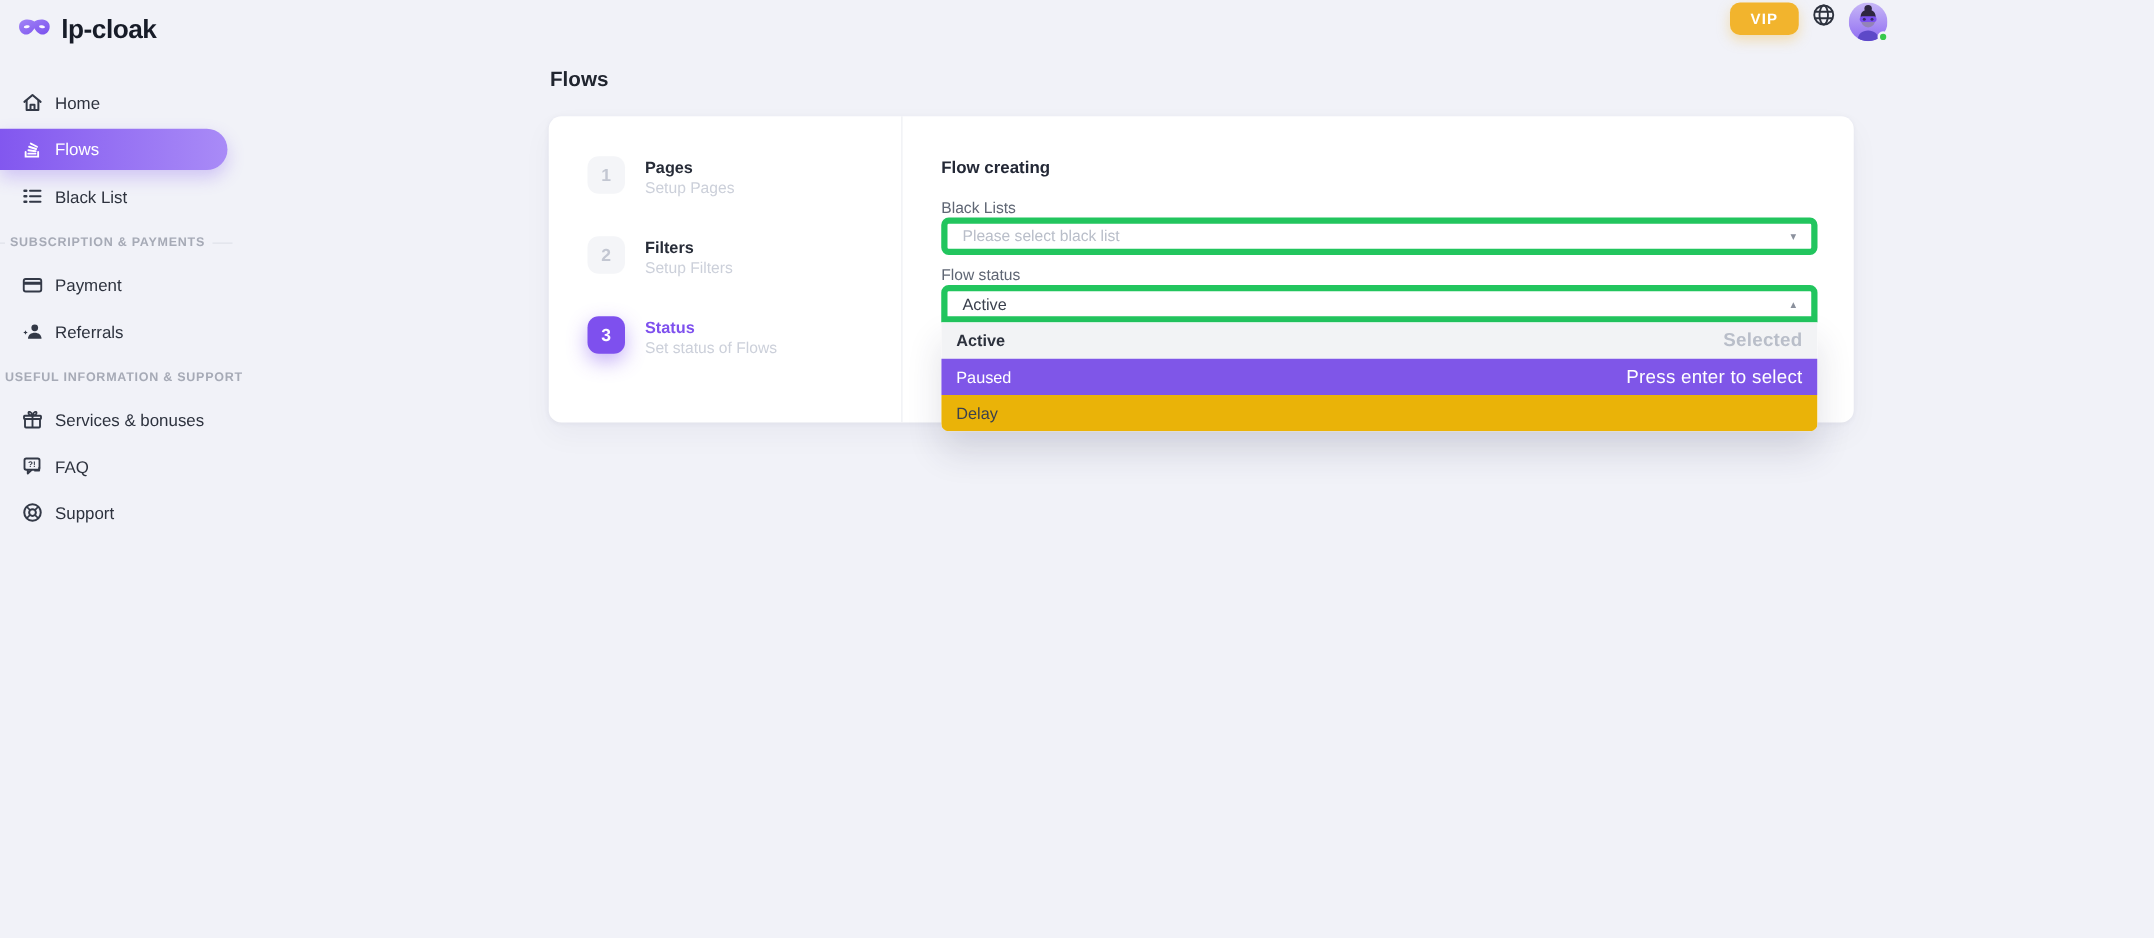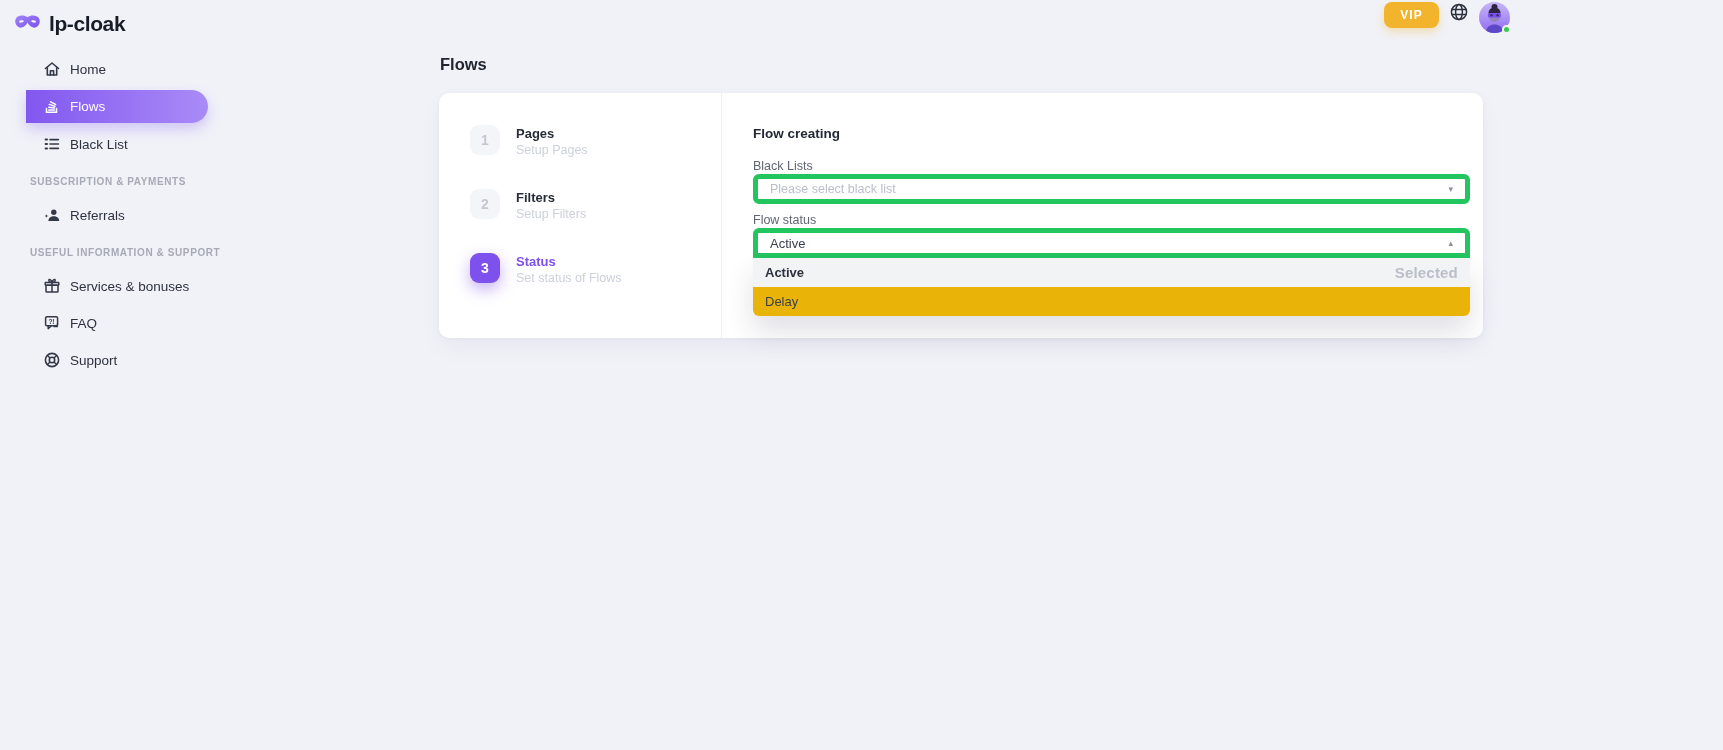--- a/index.html
+++ b/index.html
@@ -9,21 +9,21 @@
     font-family:"Liberation Sans", sans-serif;
     position:relative;
     overflow:hidden;
     color:#2d323e;
   }
 
   
   .sidebar { position:absolute; left:0; top:0; width:200px; }
   .logo-row { display:flex; align-items:center; gap:8px; padding:10px 0 0 14px; height:38px; cursor:pointer; }
   .logo-text { font-size:21px; font-weight:800; color:#171c28; letter-spacing:-0.4px; }
-  .nav { margin-top:16px;padding-left:26px; }
+  .nav { margin-top:29px; }
   .nav-item {
     display:flex; align-items:center; gap:9px;
     height:30px; padding-left:16px; margin-bottom:7px;
     font-size:13.5px; color:#2d323e; cursor:pointer;
   }
   .nav-item .ic { width:19px; height:19px; display:flex; align-items:center; justify-content:center; flex:0 0 19px; }
   .nav-item.active {
     width:182px; height:33px; margin-top:-1px; margin-bottom:6px;
     border-radius:0 17px 17px 0;
     background:linear-gradient(90deg,#8257ef 0%,#a98bf7 100%);
@@ -72,21 +72,21 @@
     width:30px; height:30px; border-radius:9px; flex:0 0 30px;
     display:flex; align-items:center; justify-content:center;
     font-size:14px; font-weight:bold; background:#f4f5f8; color:#c3c7d2;
   }
   .step-title { font-size:13px; font-weight:bold; color:#272c38; padding-top:2px; line-height:13px; }
   .step-sub { font-size:12.5px; color:#ccd0da; margin-top:4px; line-height:13px; }
   .step.active .step-badge { background:#7e50ee; color:#fff; box-shadow:0 6px 16px rgba(126,80,238,.45); }
   .step.active .step-title { color:#7e50ee; }
 
   
-  .form { flex:1; padding:33px 13px 0 31px; position:relative; }
+  .form { flex:1; padding:33px 29px 0 31px; position:relative; }
   .form-title { font-size:13.5px; font-weight:bold; color:#232836; line-height:16px; height:16px; }
   .field-label { font-size:12.5px; color:#5f6674; line-height:15px; height:15px; margin-top:17px; }
   .field-label.second { margin-top:9px; }
   .select-shell {
     height:30px; border:5px solid #22c55e; border-radius:6px; background:#fff;
     display:flex; align-items:center; padding:0 12px; cursor:pointer;
   }
   .select-shell.open { border-radius:6px 6px 0 0; }
   .placeholder-text { font-size:12.5px; color:#b9bec9; }
   .select-value { font-size:13px; color:#3b414e; }
@@ -154,20 +154,29 @@
       <span class="ic">
         <svg width="18" height="18" viewBox="0 0 18 18" fill="none" stroke="#333947" stroke-width="1.6" stroke-linecap="round">
           <path d="M2.6 4.6 h1.4 M2.6 9 h1.4 M2.6 13.4 h1.4" stroke-width="2"></path>
           <path d="M7 4.6 H15.4 M7 9 H15.4 M7 13.4 H15.4"></path>
         </svg>
       </span>
       <span>Black List</span>
     </div>
 
     <div class="section-header">SUBSCRIPTION &amp; PAYMENTS</div>
+    <div class="nav-item">
+      <span class="ic">
+        <svg width="18" height="18" viewBox="0 0 18 18" fill="none" stroke="#333947" stroke-width="1.5">
+          <rect x="2" y="4.2" width="14" height="10" rx="1.6"></rect>
+          <rect x="2" y="6.4" width="14" height="2.4" fill="#333947" stroke="none"></rect>
+        </svg>
+      </span>
+      <span>Payment</span>
+    </div>
     <div class="nav-item">
       <span class="ic">
         <svg width="18" height="18" viewBox="0 0 18 18" fill="#333947">
           <circle cx="10.8" cy="6.2" r="2.7"></circle>
           <path d="M5.4 15 c0-3.2 2.5-4.8 5.4-4.8 s5.4 1.6 5.4 4.8 Z"></path>
           <path d="M3.4 8.2 l0.55 1.25 L5.2 10 l-1.25 0.55 L3.4 11.8 l-0.55-1.25 L1.6 10 l1.25-0.55 Z"></path>
         </svg>
       </span>
       <span>Referrals</span>
     </div>
@@ -285,19 +294,23 @@
     <div class="select-shell open">
       <span class="select-value">Active</span>
       <span class="caret">▴</span>
     </div>
 
     <div class="dropdown">
       <div class="option selected">
         <span>Active</span>
         <span class="hint">Selected</span>
       </div>
+      <div class="option highlighted">
+        <span>Paused</span>
+        <span class="hint">Press enter to select</span>
+      </div>
       <div class="option plain">
         <span>Delay</span>
         <span class="hint"></span>
       </div>
     </div>
   </div>
 </div>
 
 </body></html>

